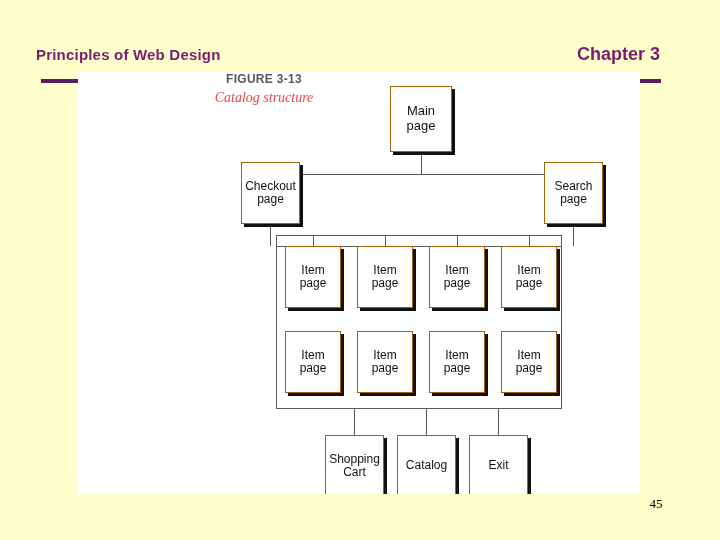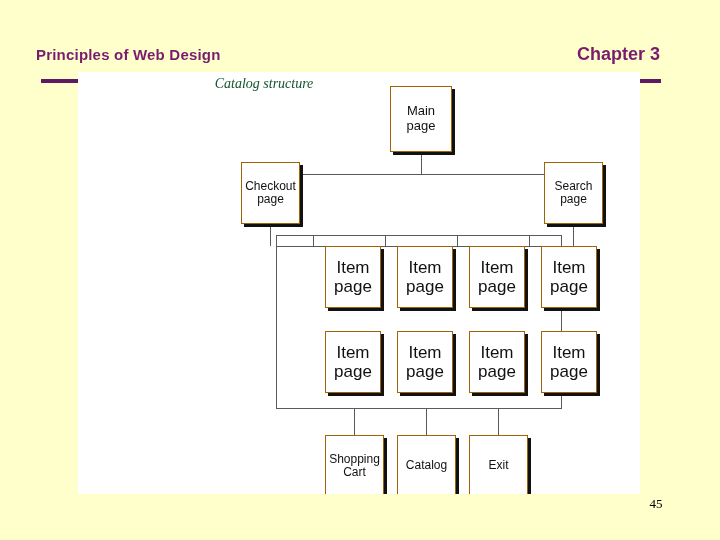--- a/index.html
+++ b/index.html
@@ -77,21 +77,21 @@
     font-weight: bold;
     color: #58585A;
     letter-spacing: 0.3px;
     white-space: nowrap;
   }
   #figure-title {
     margin-top: 4px;
     font-family: "Liberation Serif", serif;
     font-size: 14px;
     font-style: italic;
-    color: #14532d;
+    color: #ef4444;
     white-space: nowrap;
   }
 
   
   .node {
     position: absolute;
     background: #FFFFFF;
     border: 1px solid #a16207;
     box-shadow: 3px 3px 0 0 #111111;
     box-sizing: border-box;
@@ -104,21 +104,21 @@
     line-height: 1.12;
     z-index: 3;
   }
   .node-label {
     display: block;
     padding: 0 2px;
   }
 
   .node-main   { font-size: 13px; }
   .node-mid    { font-size: 12px; }
-  .node-item   { font-size: 17px; margin-left: 40px; }
+  .node-item   { font-size: 12px; }
   .node-bottom { font-size: 12px; }
 
   .connector {
     position: absolute;
     background: #5A5A5A;
     z-index: 1;
   }
   .connector.v { width: 1px; }
   .connector.h { height: 1px; }
 
@@ -147,20 +147,21 @@
 
 <div id="slide-header">
   <div id="course-title">Principles of Web Design</div>
   <div id="chapter-label">Chapter 3</div>
   <div id="header-rule"></div>
 </div>
 
 <div id="figure-canvas">
 
   <div id="figure-caption-block">
+    <div id="figure-number">FIGURE 3-13</div>
     <div id="figure-title">Catalog structure</div>
   </div>
 
   <div class="node node-main" style="left:312px; top:14px; width:62px; height:66px;">
     <span class="node-label">
       <span>Main</span><br>
       <span>page</span>
     </span>
   </div>
 

